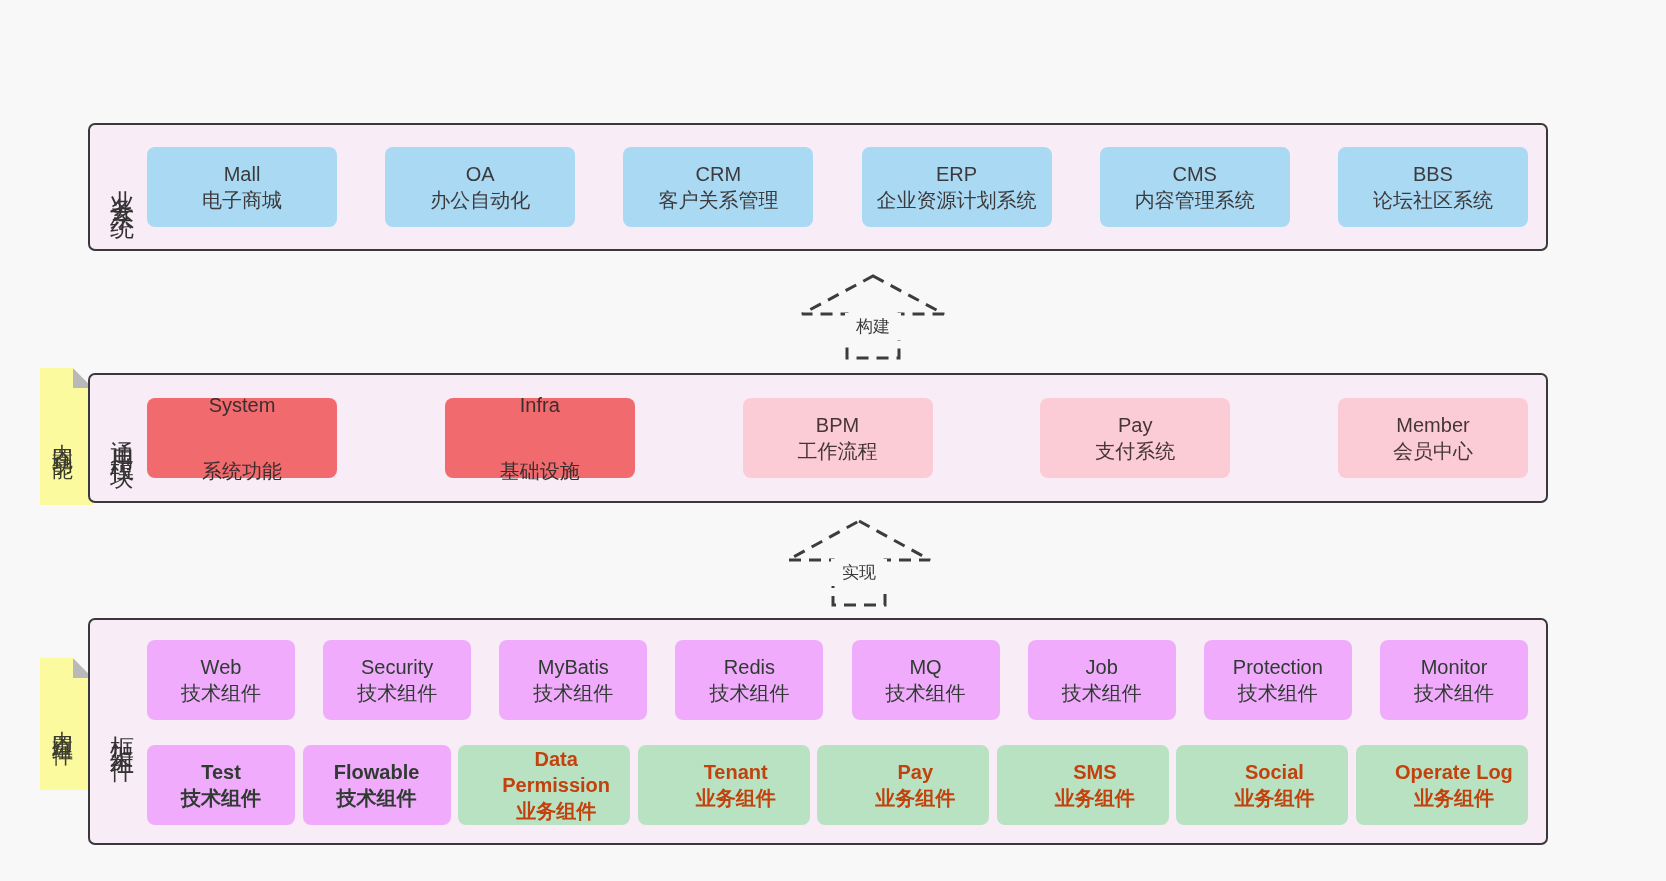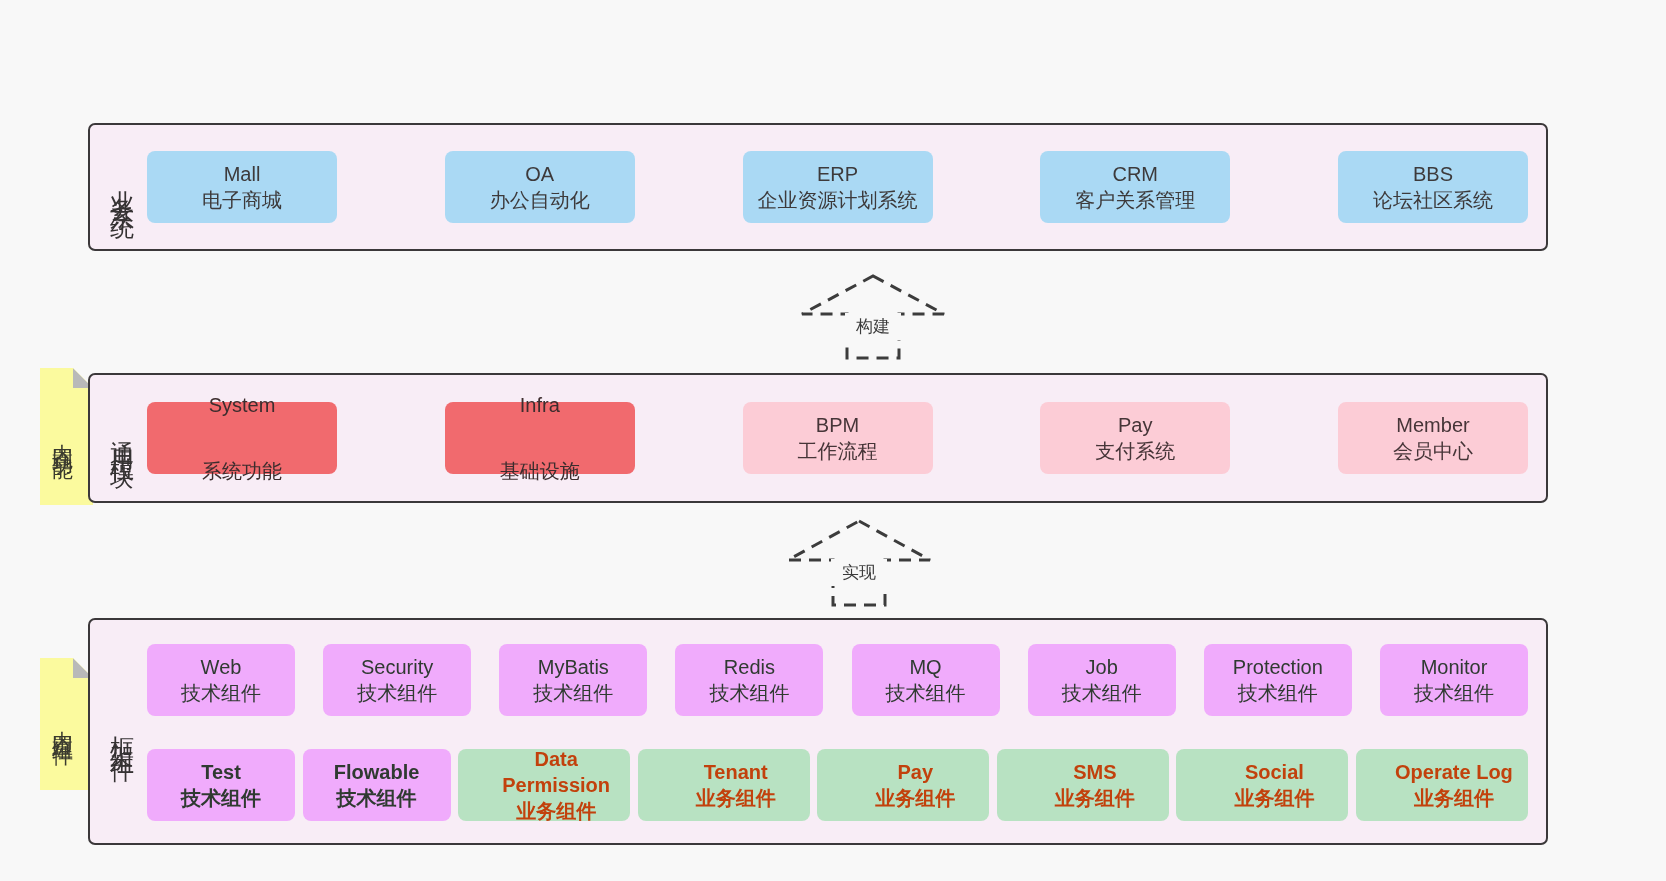--- a/index.html
+++ b/index.html
@@ -23,21 +23,21 @@
     font-size:24px;letter-spacing:8px;color:#353233;white-space:nowrap;
   }
   .boxrow{
     position:absolute;left:57px;right:18px;
     display:flex;justify-content:space-between;align-items:center;
   }
   .rowfull{top:0;bottom:0;}
   .row1{top:20px;height:80px;}
   .row2{top:125px;height:80px;font-weight:bold;}
   .box{
-    border-radius:8px;height:72px;
+    border-radius:8px;height:80px;
     display:flex;flex-direction:column;align-items:center;justify-content:center;
     text-align:center;font-size:20px;line-height:26px;color:#3d3a3b;
   }
   .w190{width:190px;}
   .w148{width:148px;}
   .c-blue{background:#aad9f4;}
   .c-red{background:#f16a6e;color:#3c2d2e;gap:40px;}
   .c-pink{background:#fcccd6;color:#463538;}
   .c-green{background:#f0abfc;color:#2f3a31;}
   .c-lightgreen{background:#b8e2c2;color:#c2410c;padding-left:24px;}
@@ -76,26 +76,30 @@
   <div class="boxrow rowfull">
     <div class="box w190 c-blue">
       <span>Mall</span>
       <span>电子商城</span>
     </div>
     <div class="box w190 c-blue">
       <span>OA</span>
       <span>办公自动化</span>
     </div>
     <div class="box w190 c-blue">
+      <span>CRM</span>
+      <span>客户关系管理</span>
+    </div>
+    <div class="box w190 c-blue">
       <span>ERP</span>
       <span>企业资源计划系统</span>
     </div>
     <div class="box w190 c-blue">
-      <span>CRM</span>
-      <span>客户关系管理</span>
+      <span>CMS</span>
+      <span>内容管理系统</span>
     </div>
     <div class="box w190 c-blue">
       <span>BBS</span>
       <span>论坛社区系统</span>
     </div>
   </div>
 </div>
 
 <div class="arrow arrow1">
   <svg width="146" height="86" viewBox="0 0 146 86">

